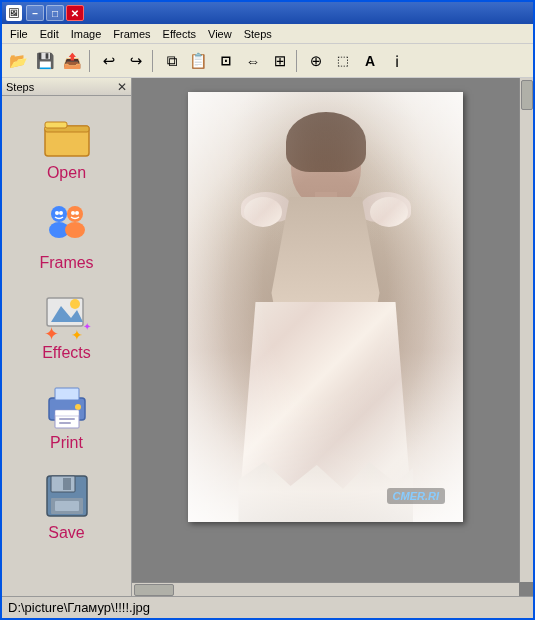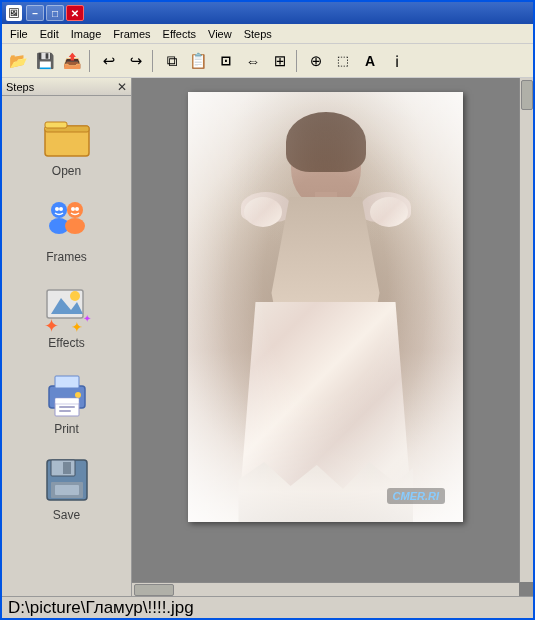--- a/index.html
+++ b/index.html
@@ -178,22 +178,22 @@
 
     .step-icon {
       width: 52px;
       height: 52px;
       display: flex;
       align-items: center;
       justify-content: center;
     }
 
     .step-label {
-      font-size: 12px;
-      color: #404040;
+      font-size: 16px;
+      color: #be185d;
       margin-top: 2px;
     }
 
     
     #canvas-area {
       flex: 1;
       background: #808080;
       overflow: auto;
       display: flex;
       align-items: flex-start;
@@ -231,21 +231,21 @@
     }
 
     
     #statusbar {
       height: 22px;
       background: #d4d0c8;
       border-top: 1px solid #999;
       display: flex;
       align-items: center;
       padding: 0 6px;
-      font-size: 17px;
+      font-size: 13px;
       color: #000;
       justify-content: space-between;
     }
 
     
     ::-webkit-scrollbar { width: 14px; height: 14px; }
     ::-webkit-scrollbar-track { background: #d4d0c8; }
     ::-webkit-scrollbar-thumb { background: #b0b0a8; border: 1px solid #888; }
 
     

